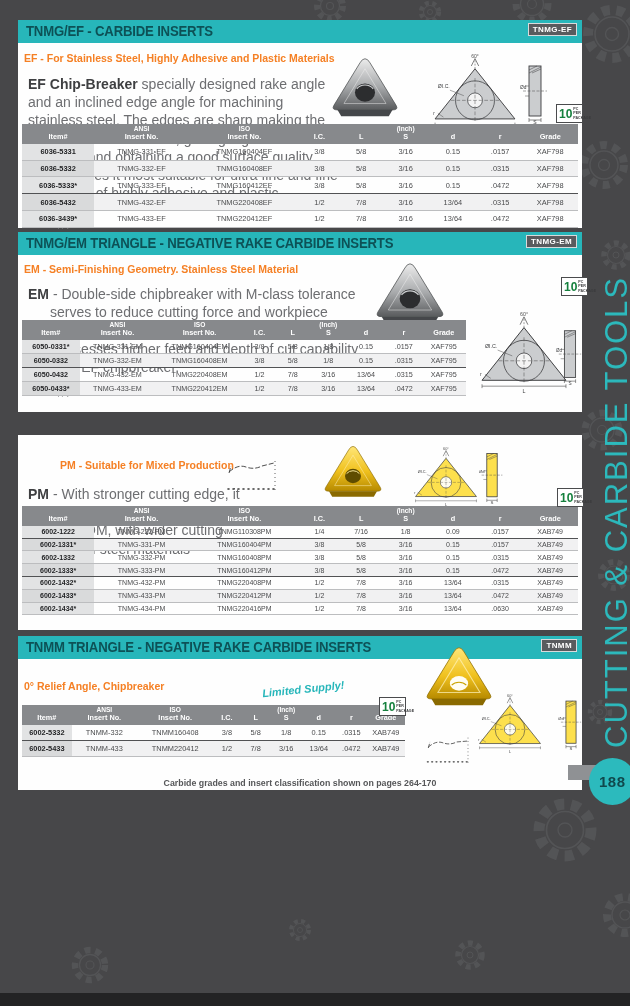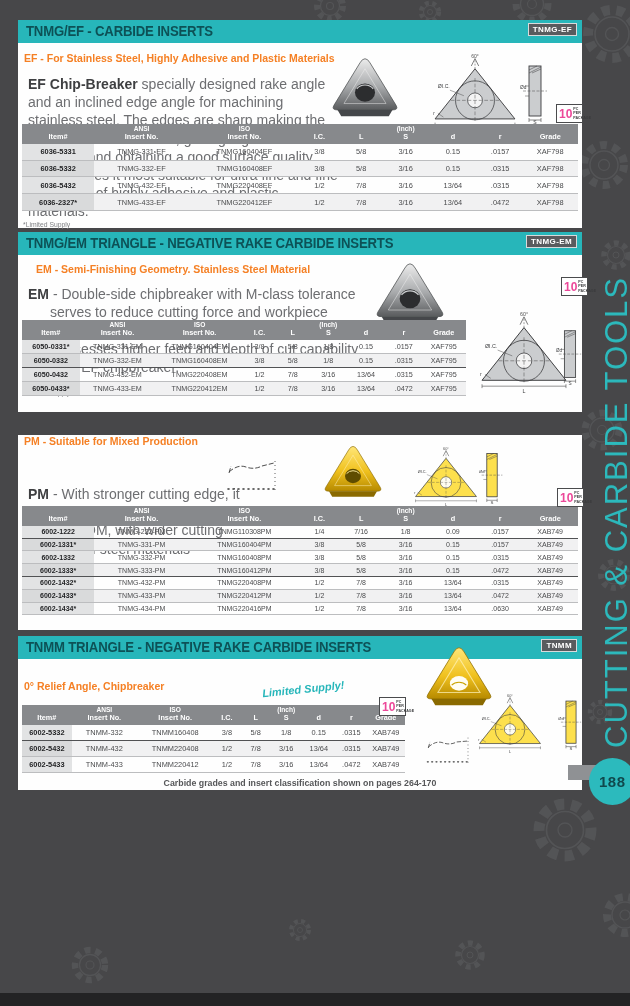--- a/index.html
+++ b/index.html
@@ -26,21 +26,21 @@
   td.item-cell{font-weight:bold;color:#232426;background:#e2e3e4;}
   tr.group-end td{border-bottom:1.6px solid #515254;}
   tbody tr:nth-child(even) td{background:#f1f1f2;}
   tbody tr:nth-child(even) td.item-cell{background:#d9dadb;}
   .rows-14 td{height:13.8px;}
   .rows-11 td{height:11px;font-size:7.2px;}
   .rows-10 td{height:9.8px;font-size:7px;}
   .rows-13 td{height:13px;}
   
   .pack10{position:absolute;width:27px;height:19px;background:#fff;border:1px solid #4a4b4d;display:flex;align-items:center;z-index:3;box-sizing:border-box;padding-left:2px;}
-  .p10-qty{color:#ec4899;font-weight:bold;font-size:12px;line-height:1;}
+  .p10-qty{color:#15803d;font-weight:bold;font-size:12px;line-height:1;}
   .p10-txt{display:flex;flex-direction:column;margin-left:1px;}
   .p10-txt i{font-style:normal;font-size:3.6px;font-weight:bold;color:#3a3b3d;line-height:1.15;}
   .sidebar-title{position:absolute;right:-5px;top:266px;height:482px;writing-mode:vertical-rl;transform:rotate(180deg);font-size:31px;color:#2cbabd;letter-spacing:2px;white-space:nowrap;z-index:1;}
   .limited-callout{position:absolute;color:#27b6ba;font-weight:bold;font-style:italic;font-size:11px;transform:rotate(-6deg);white-space:nowrap;}
   .footer-note{position:absolute;bottom:2px;left:0;width:100%;text-align:center;font-size:8.8px;font-weight:bold;color:#565759;}
   .page-tab{position:absolute;left:568px;top:765px;width:30px;height:15px;background:#8f9194;z-index:2;}
   .page-circle{position:absolute;left:589px;top:758px;width:47px;height:47px;border-radius:50%;background:#2cbabd;z-index:3;display:flex;align-items:center;box-sizing:border-box;padding-left:10px;font-weight:bold;font-size:15px;color:#10494d;letter-spacing:.5px;}
   .bottom-strip{position:absolute;left:0;bottom:0;width:100%;height:13px;background:#232324;z-index:2;}
   .abs{position:absolute;}
   svg text{font-family:"Liberation Sans",sans-serif;}
@@ -242,53 +242,64 @@
             <td class="item-cell">6036-5332</td>
             <td>TNMG-332-EF</td>
             <td>TNMG160408EF</td>
             <td>3/8</td>
             <td>5/8</td>
             <td>3/16</td>
             <td>0.15</td>
             <td>.0315</td>
             <td>XAF798</td>
           </tr>
+          <tr class="group-end">
+            <td class="item-cell">6036-5333*</td>
+            <td>TNMG-333-EF</td>
+            <td>TNMG160412EF</td>
+            <td>3/8</td>
+            <td>5/8</td>
+            <td>3/16</td>
+            <td>0.15</td>
+            <td>.0472</td>
+            <td>XAF798</td>
+          </tr>
           <tr>
             <td class="item-cell">6036-5432</td>
             <td>TNMG-432-EF</td>
             <td>TNMG220408EF</td>
             <td>1/2</td>
             <td>7/8</td>
             <td>3/16</td>
             <td>13/64</td>
             <td>.0315</td>
             <td>XAF798</td>
           </tr>
           <tr>
-            <td class="item-cell">6036-2327*</td>
+            <td class="item-cell">6036-3439*</td>
             <td>TNMG-433-EF</td>
             <td>TNMG220412EF</td>
             <td>1/2</td>
             <td>7/8</td>
             <td>3/16</td>
             <td>13/64</td>
             <td>.0472</td>
             <td>XAF798</td>
           </tr>
         </tbody>
       </table>
     <div class="footnote" style="top:178px;">*Limited Supply</div>
   </div>
 
   <div class="bar" style="top:232px;">
     <span class="bar-title">TNMG/EM TRIANGLE - NEGATIVE RAKE CARBIDE INSERTS</span>
     <span class="bar-badge">TNMG-EM</span>
   </div>
   <div class="panel" style="top:255px;height:157px;">
-    <div class="subtitle" style="top:8px;margin-left:12px;">EM - Semi-Finishing Geometry. Stainless Steel Material</div>
+    <div class="subtitle" style="top:8px;">EM - Semi-Finishing Geometry. Stainless Steel Material</div>
     <p class="para hang" style="left:6px;top:26px;width:318px;"><b>EM</b><span> - Double-side chipbreaker with M-class tolerance serves to reduce cutting force and workpiece adhesion when machining stainless steel. Possesses higher feed and depth of cut capability than EF chipbreaker.</span></p>
 
     <svg class="abs" style="left:350px;top:6px;" width="84" height="66" viewBox="0 0 80 70">
       <defs>
           <linearGradient id="g2" x1="0" y1="0" x2="0" y2="1">
             <stop offset="0" stop-color="#ececec"></stop>
             <stop offset=".55" stop-color="#a7a9ab"></stop>
             <stop offset="1" stop-color="#595b5d"></stop>
           </linearGradient>
         </defs>
@@ -419,21 +430,21 @@
             <td>13/64</td>
             <td>.0472</td>
             <td>XAF795</td>
           </tr>
         </tbody>
       </table>
     <div class="footnote" style="top:134px;">*Limited Supply</div>
   </div>
 
   <div class="panel" style="top:435px;height:195px;">
-    <div class="subtitle" style="top:0;">PM - Suitable for Mixed Production</div>
+    <div class="subtitle" style="top:24px;margin-left:36px;">PM - Suitable for Mixed Production</div>
     <p class="para hang" style="left:6px;top:46px;width:196px;"><b>PM</b><span> - With stronger cutting edge, it is better for intermittent cutting than -DM, with wider cutting zone of steel materials</span></p>
 
     <svg class="abs" style="left:206px;top:15px;" width="58" height="46" viewBox="0 0 58 44">
       <path d="M5 22 L7 15 M5 21 Q14 13 22 16 Q30 19 38 15 L50 12" fill="none" stroke="#3a3a3a" stroke-width=".9" stroke-dasharray="5 2"></path>
       <path d="M4 38 L50 38" stroke="#3a3a3a" stroke-width="1.6" stroke-dasharray="1 4" stroke-linecap="round"></path>
       <path d="M51 10 L51 40" stroke="#3a3a3a" stroke-width=".8" stroke-dasharray="1 3"></path>
     </svg>
 
     <svg class="abs" style="left:303px;top:8px;" width="64" height="58" viewBox="0 0 80 70">
       <defs>
@@ -705,31 +716,20 @@
             <td>TNMM-332</td>
             <td>TNMM160408</td>
             <td>3/8</td>
             <td>5/8</td>
             <td>1/8</td>
             <td>0.15</td>
             <td>.0315</td>
             <td>XAB749</td>
           </tr>
           <tr>
-            <td class="item-cell">6002-5432</td>
-            <td>TNMM-432</td>
-            <td>TNMM220408</td>
-            <td>1/2</td>
-            <td>7/8</td>
-            <td>3/16</td>
-            <td>13/64</td>
-            <td>.0315</td>
-            <td>XAB749</td>
-          </tr>
-          <tr>
             <td class="item-cell">6002-5433</td>
             <td>TNMM-433</td>
             <td>TNMM220412</td>
             <td>1/2</td>
             <td>7/8</td>
             <td>3/16</td>
             <td>13/64</td>
             <td>.0472</td>
             <td>XAB749</td>
           </tr>

